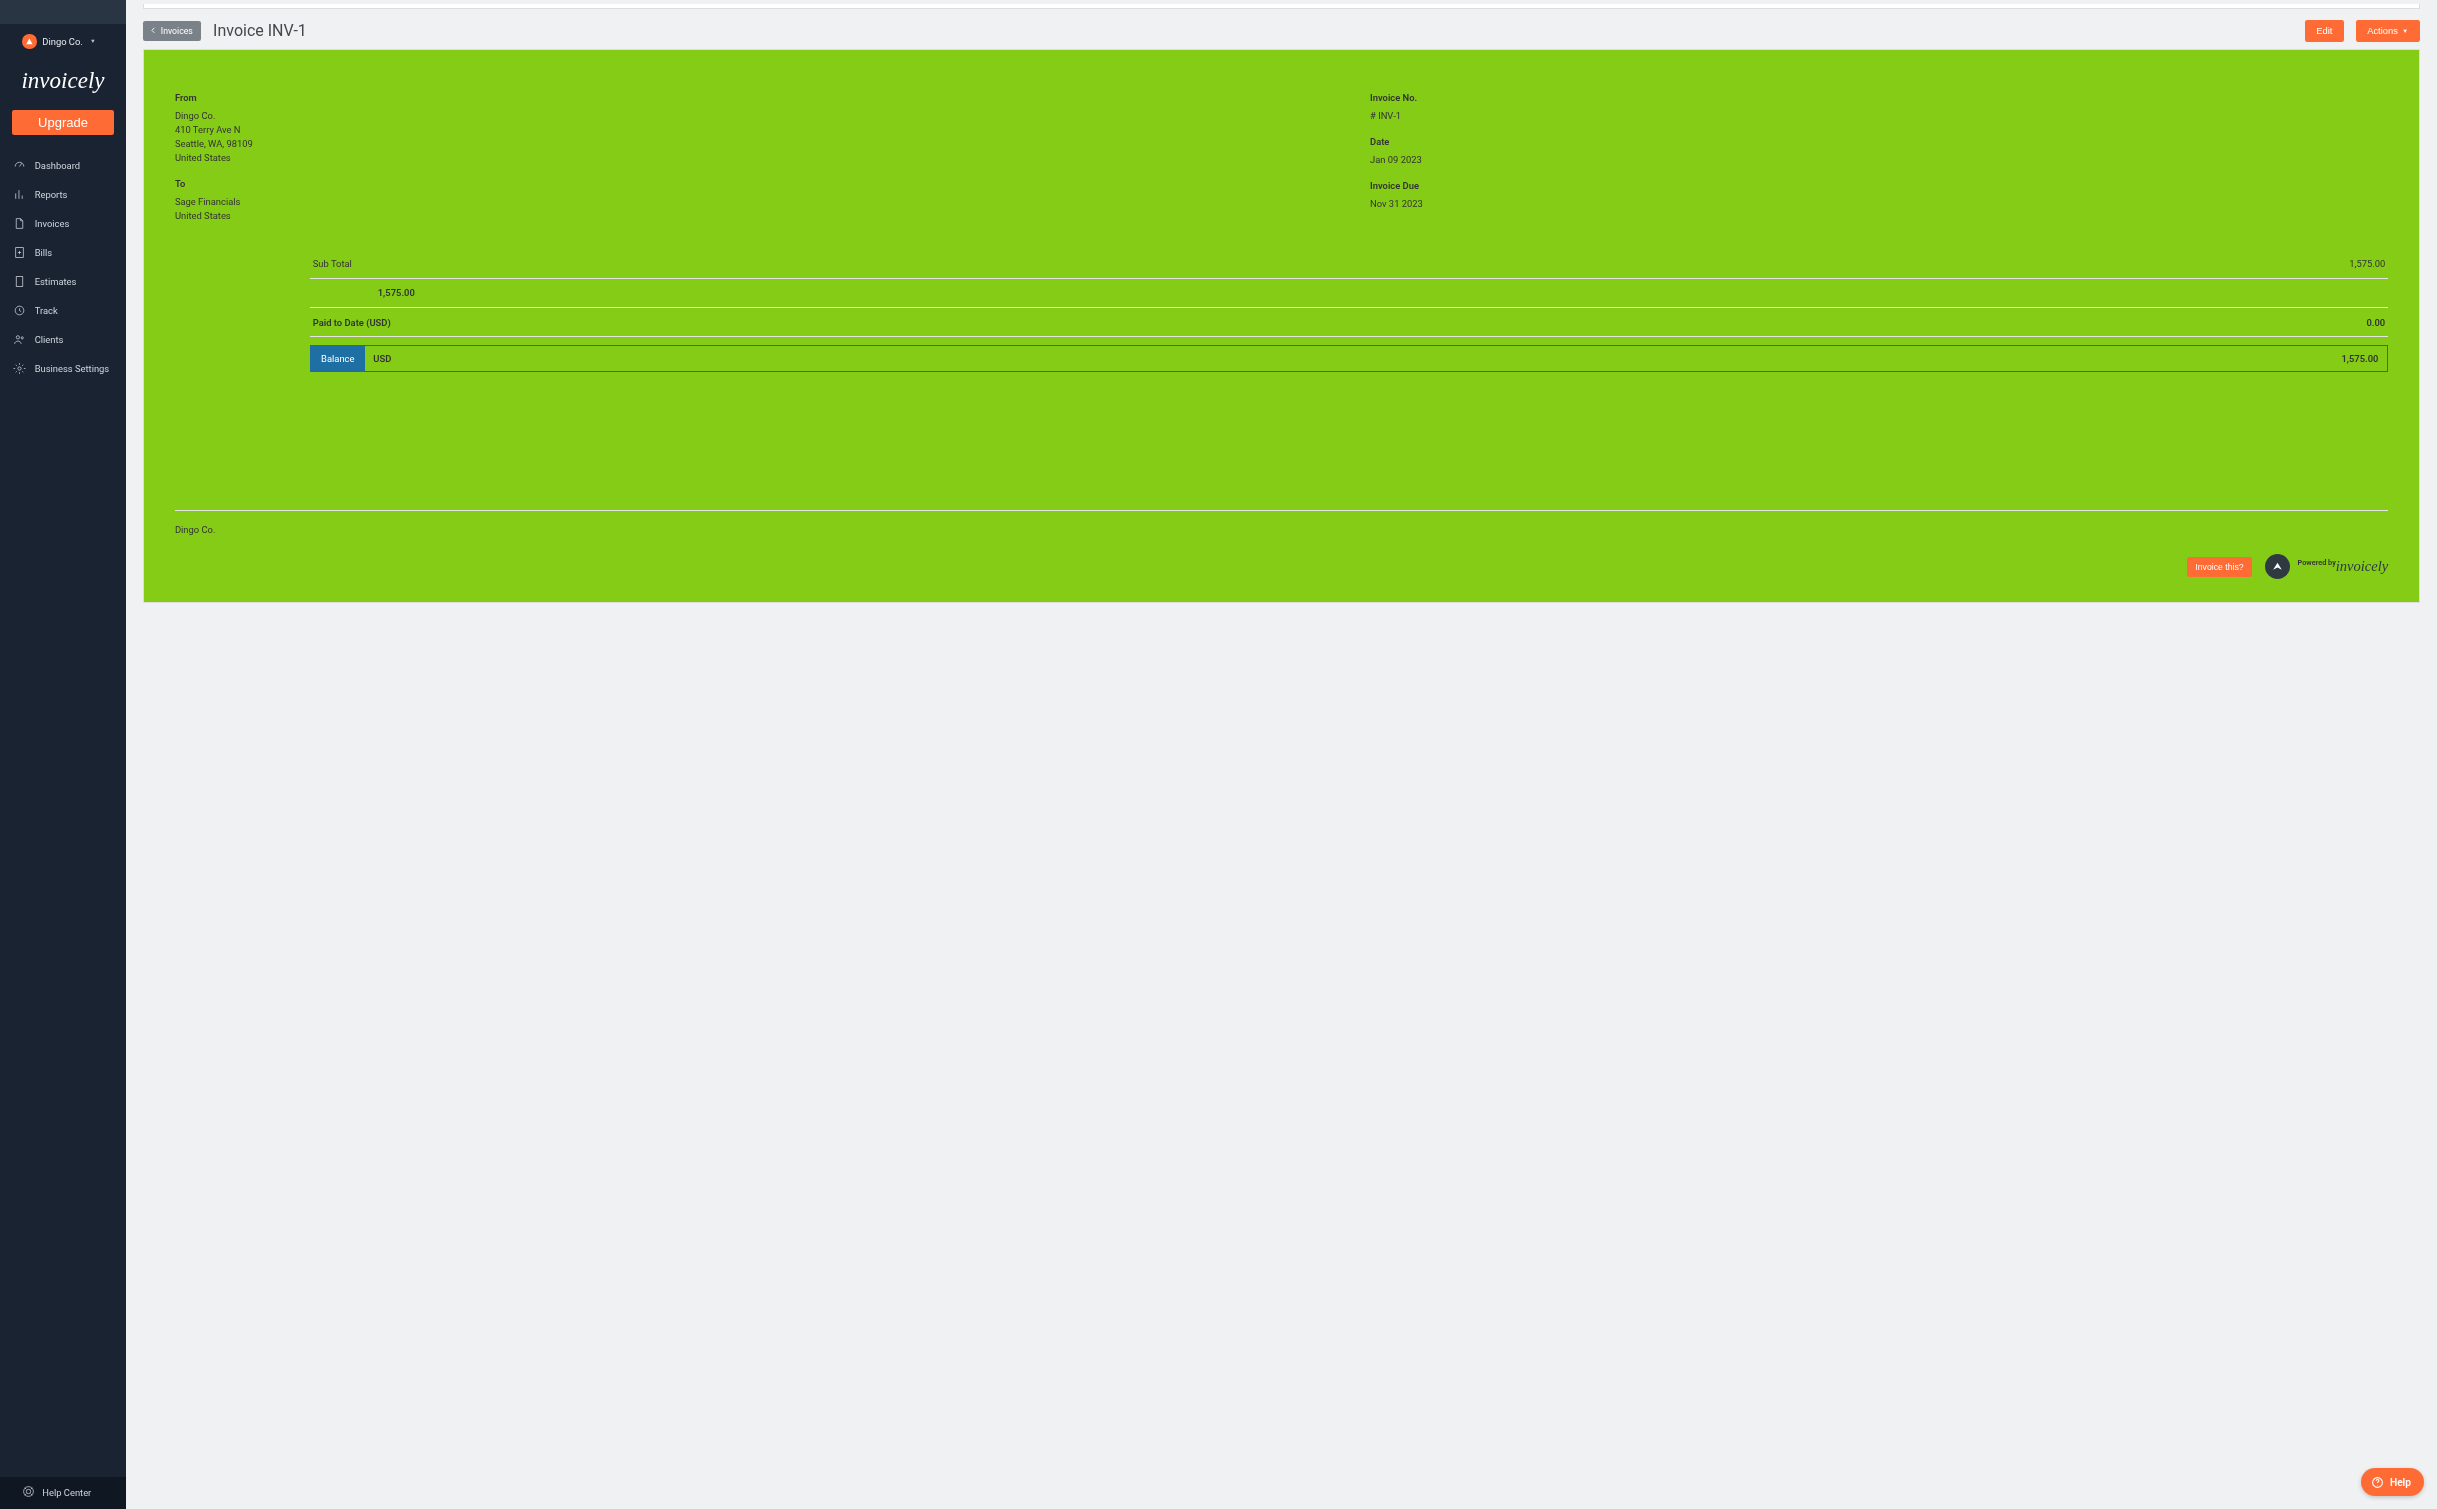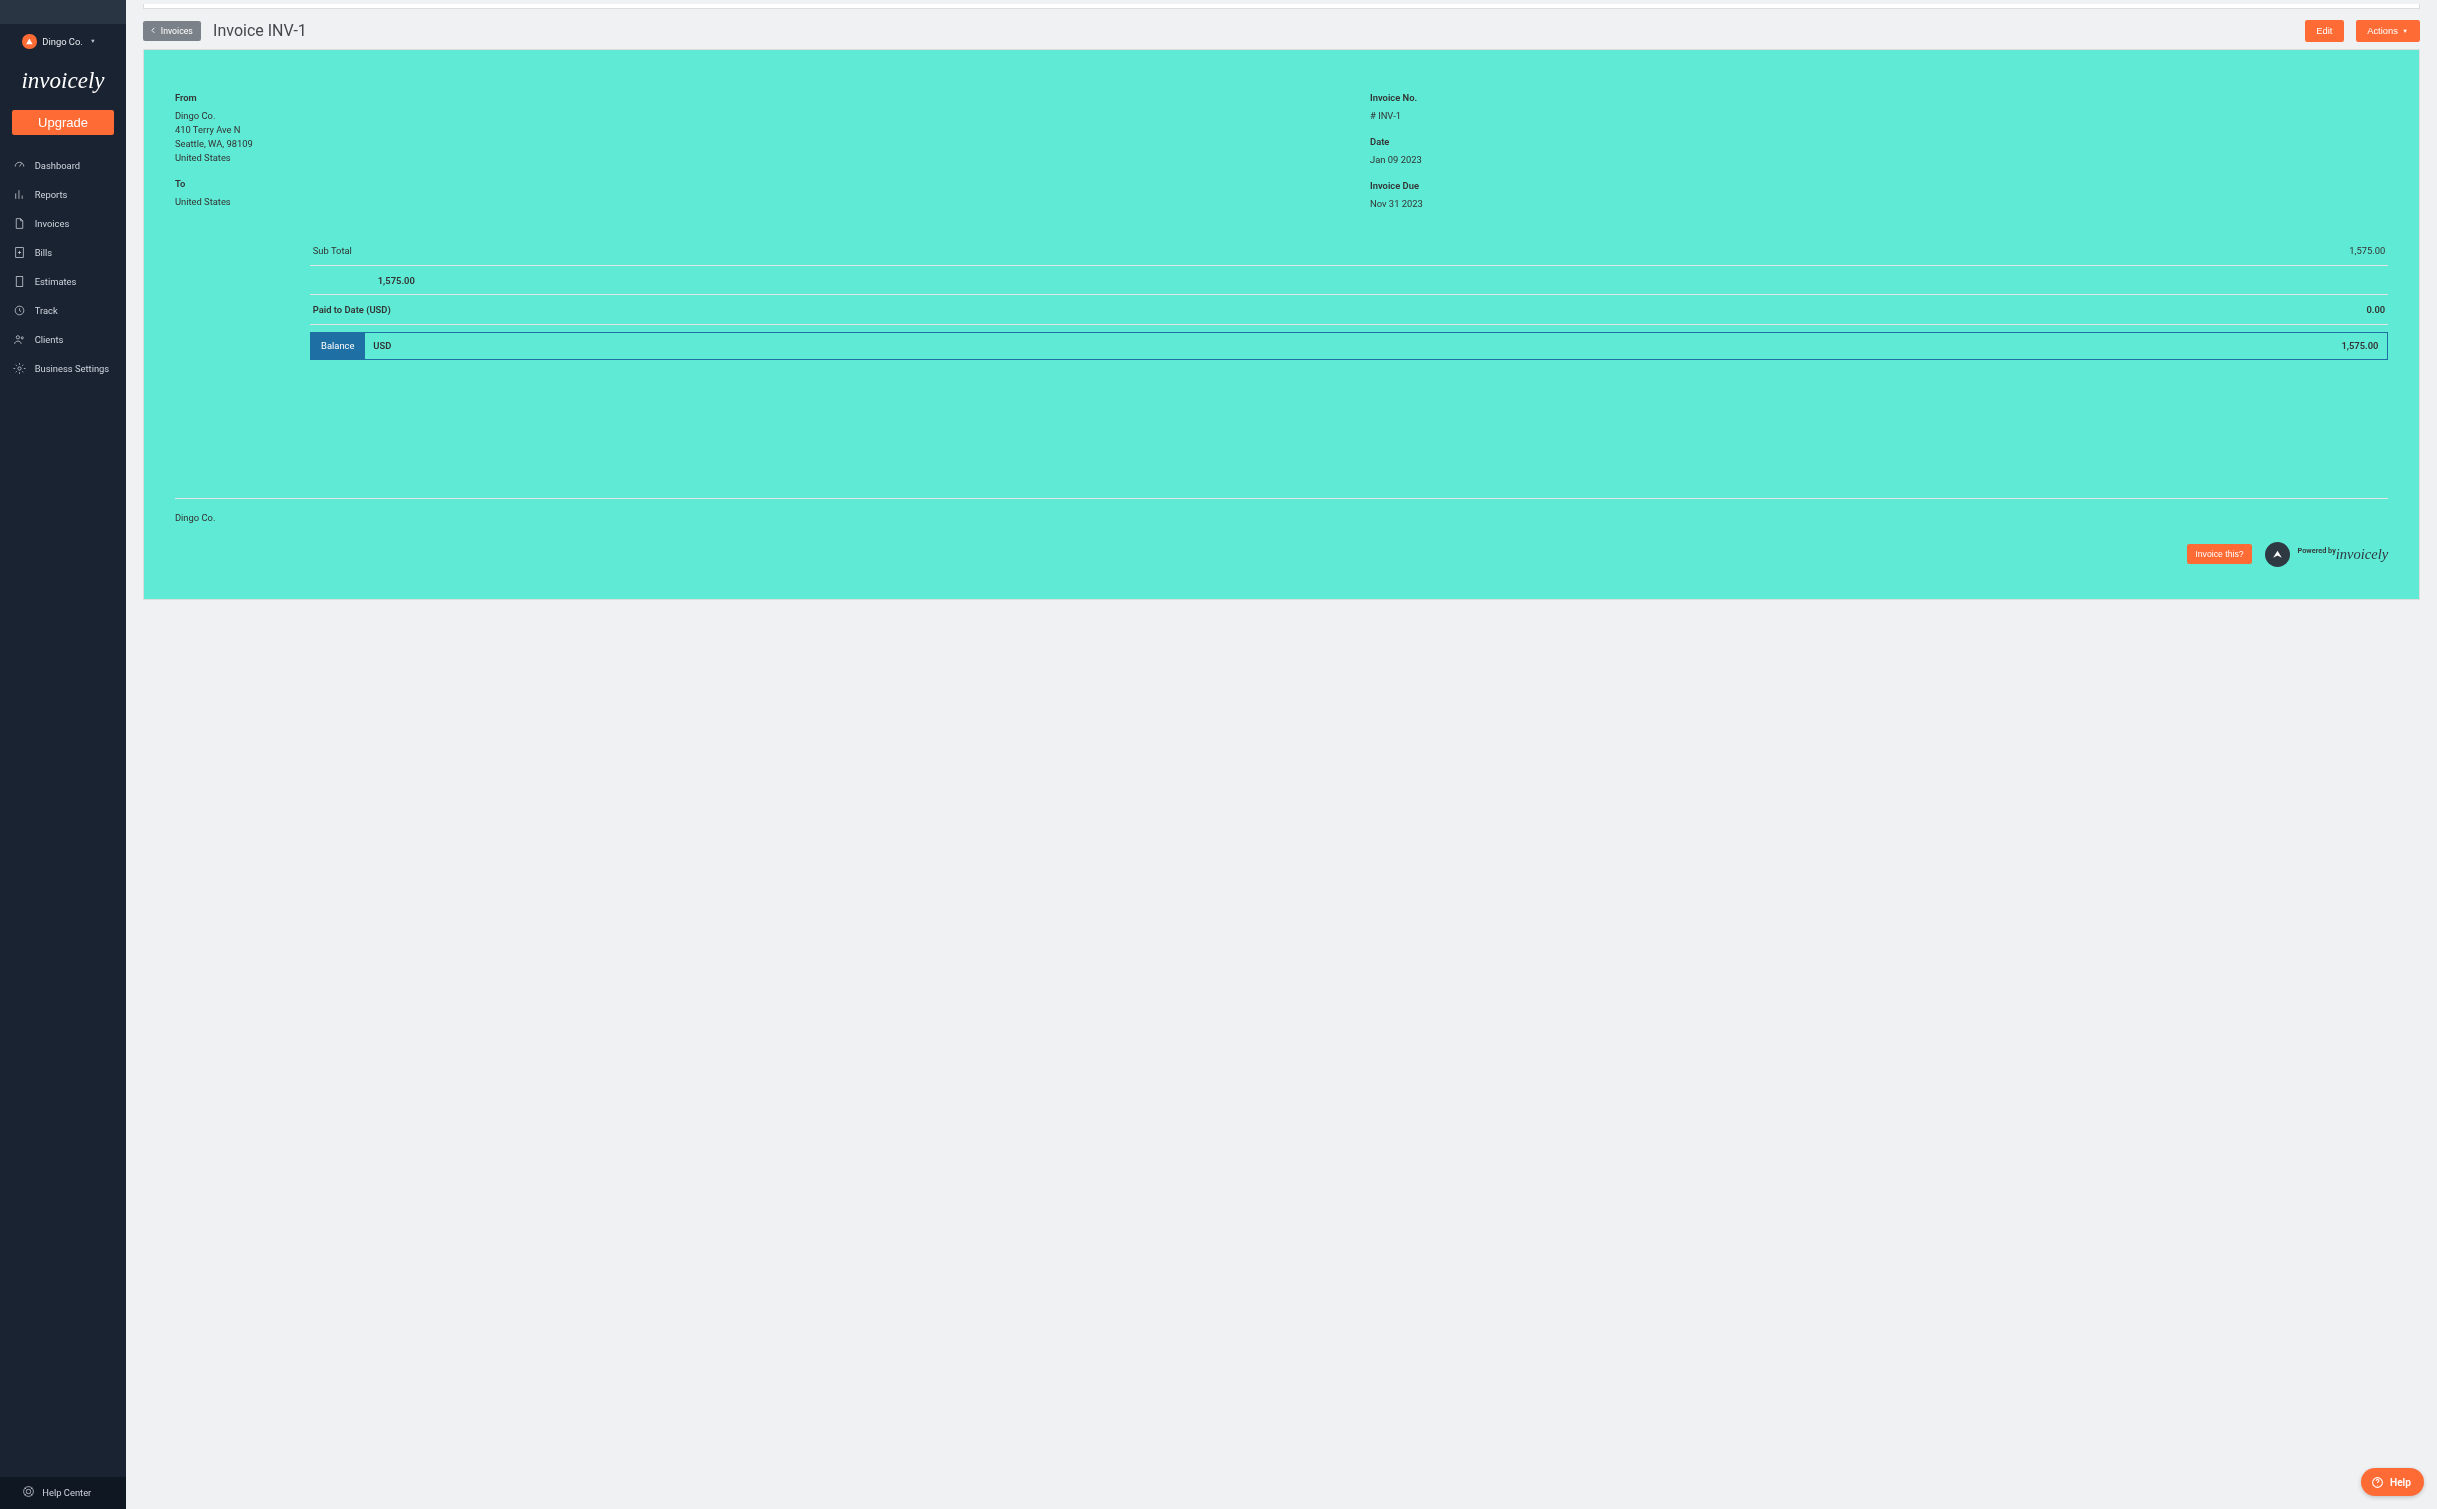--- a/index.html
+++ b/index.html
@@ -141,21 +141,21 @@
   }
   .btn-orange { background:#ff6b35; }
   .btn-orange .caret { font-size:5.8px; }
 
   .content {
     flex:1;
     overflow:auto;
     padding: 0 17.4px 17.4px;
   }
   .card {
-    background:#5eead4;
+    background:#84cc16;
     border:0.7px solid #ddd;
     padding: 42px 30.5px 23px;
     min-height: 551px;
     position: relative;
   }
 
   .info-row { display:flex; }
   .info-left { flex:1; }
   .info-right { width: 46%; }
   .sec-title { font-weight:600; color:#333; font-size:9.4px; margin-bottom:5.8px; }
@@ -417,20 +417,21 @@
           <div class="info-left">
             <div class="sec-title">From</div>
             <div class="sec-body">
               <div>Dingo Co.</div>
               <div>410 Terry Ave N</div>
               <div>Seattle, WA, 98109</div>
               <div>United States</div>
             </div>
             <div class="sec-title">To</div>
             <div class="sec-body">
+              <div>Sage Financials</div>
               <div>United States</div>
             </div>
           </div>
           <div class="info-right">
             <div class="sec-title">Invoice No.</div>
             <div class="sec-body"># INV-1</div>
             <div class="sec-title">Date</div>
             <div class="sec-body">Jan 09 2023</div>
             <div class="sec-title">Invoice Due</div>
             <div class="sec-body">Nov 31 2023</div>

